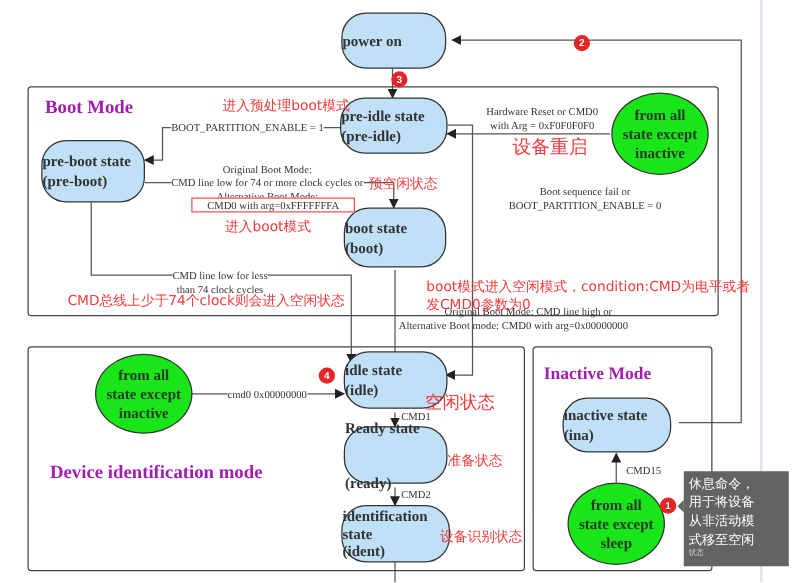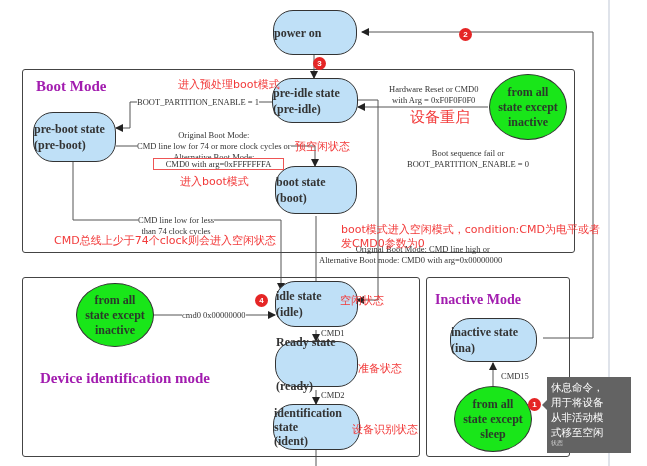--- a/index.html
+++ b/index.html
@@ -149,21 +149,21 @@
 <div class="lbl" style="left:321px;top:390px;">CMD2</div>
 <div class="lbl" style="left:501px;top:371px;">CMD15</div>
 
 <div class="cn" style="left:150px;top:77px;font-size:11px;margin-left:28px;">进入预处理boot模式</div>
 <div class="cn" style="left:295px;top:118px;font-size:11px;margin-top:21px;">预空闲状态</div>
 <div class="cn" style="left:410px;top:108px;font-size:15px;">设备重启</div>
 <div class="cn" style="left:180px;top:174px;font-size:11px;">进入boot模式</div>
 <div class="cn" style="left:54px;top:233px;font-size:11px;">CMD总线上少于74个clock则会进入空闲状态</div>
 <div class="cn" style="left:341px;top:222px;font-size:11px;">boot模式进入空闲模式，condition:CMD为电平或者</div>
 <div class="cn" style="left:341px;top:236px;font-size:11px;">发CMD0参数为0</div>
-<div class="cn" style="left:340px;top:293px;font-size:11px;">空闲状态</div>
+<div class="cn" style="left:340px;top:313px;font-size:14px;">空闲状态</div>
 <div class="cn" style="left:358px;top:361px;font-size:11px;">准备状态</div>
 <div class="cn" style="left:352px;top:422px;font-size:11px;">设备识别状态</div>
 
 <div class="badge" style="left:528px;top:398px;">1</div>
 <div class="badge" style="left:459px;top:28px;">2</div>
 <div class="badge" style="left:313px;top:57px;">3</div>
 <div class="badge" style="left:255px;top:294px;">4</div>
 
 <div class="tip-arrow" style="left:542px;top:400px;"></div>
 <div class="tooltip" style="left:547px;top:377px;width:84px;height:76px;">

